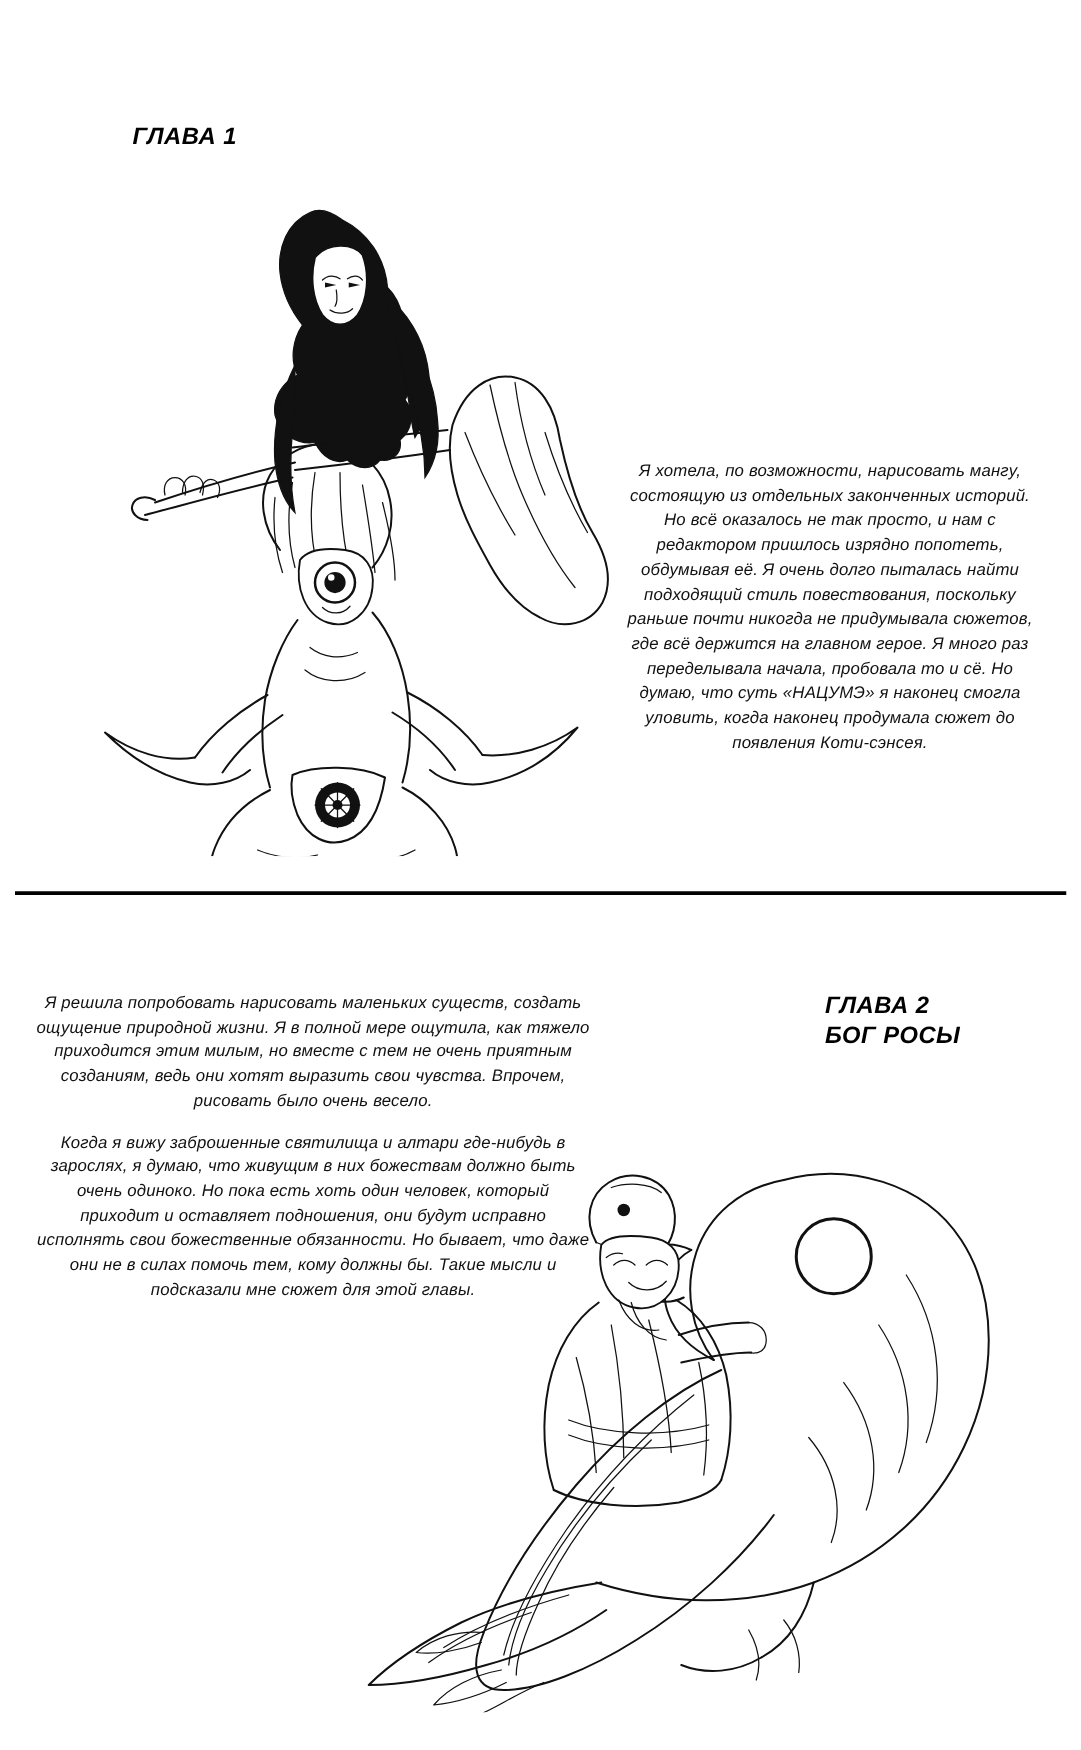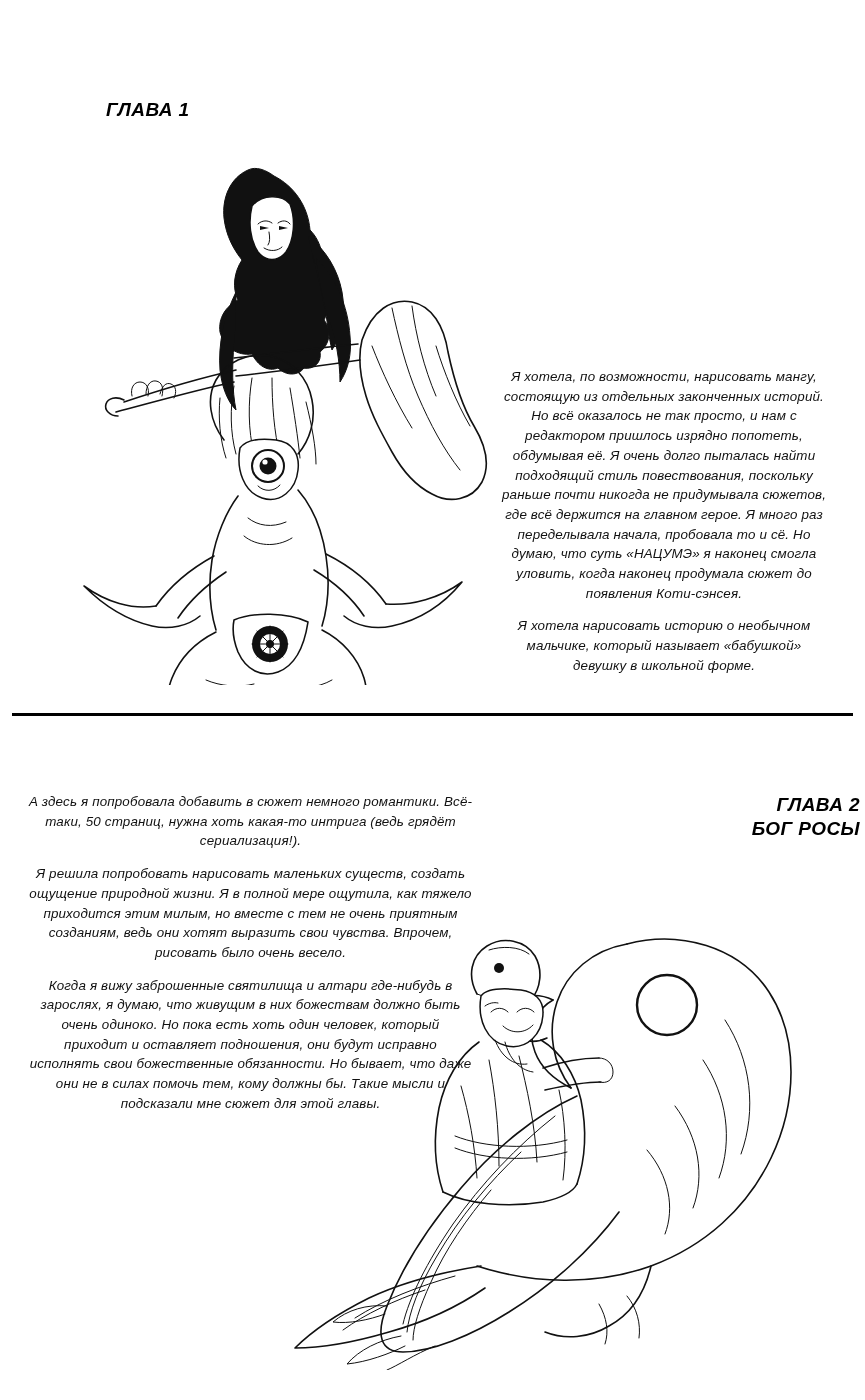--- a/index.html
+++ b/index.html
@@ -67,21 +67,20 @@
     height: 3px;
     background: #000;
   }
 
   
   #chapter2-title {
     position: absolute;
     left: 660px;
     top: 793px;
     width: 200px;
-    text-align: right;
   }
   #chapter2-text {
     position: absolute;
     left: 28px;
     top: 792px;
     width: 445px;
   }
 
   
   .art {
@@ -202,27 +201,25 @@
         <path class="ink" d="M40 584 C70 566 110 558 150 560 C190 562 230 572 268 578 C306 584 344 586 380 580 C410 576 434 566 452 552"></path>
         <path class="ink-thin" d="M60 592 C96 580 136 574 176 576"></path>
         <path class="ink-thin" d="M300 592 C340 590 382 582 414 568"></path>
         <path class="ink-thin" d="M86 612 C120 600 158 594 196 596 C238 598 278 606 316 610"></path>
       </g>
     </svg>
   </div>
 
   <div class="body-text" id="chapter1-text">
     <p>Я хотела, по возможности, нарисовать мангу, состоящую из отдельных законченных историй. Но всё оказалось не так просто, и нам с редактором пришлось изрядно попотеть, обдумывая её. Я очень долго пыталась найти подходящий стиль повествования, поскольку раньше почти никогда не придумывала сюжетов, где всё держится на главном герое. Я много раз переделывала начала, пробовала то и сё. Но думаю, что суть «НАЦУМЭ» я наконец смогла уловить, когда наконец продумала сюжет до появления Коти-сэнсея.</p>
-    <p>Я хотела нарисовать историю о необычном мальчике, который называет «бабушкой» девушку в школьной форме.</p>
   </div>
 
   <div id="section-divider"></div>
 
   <div class="body-text" id="chapter2-text">
-    <p>А здесь я попробовала добавить в сюжет немного романтики. Всё-таки, 50 страниц, нужна хоть какая-то интрига (ведь грядёт сериализация!).</p>
     <p>Я решила попробовать нарисовать маленьких существ, создать ощущение природной жизни. Я в полной мере ощутила, как тяжело приходится этим милым, но вместе с тем не очень приятным созданиям, ведь они хотят выразить свои чувства. Впрочем, рисовать было очень весело.</p>
     <p>Когда я вижу заброшенные святилища и алтари где-нибудь в зарослях, я думаю, что живущим в них божествам должно быть очень одиноко. Но пока есть хоть один человек, который приходит и оставляет подношения, они будут исправно исполнять свои божественные обязанности. Но бывает, что даже они не в силах помочь тем, кому должны бы. Такие мысли и подсказали мне сюжет для этой главы.</p>
   </div>
 
   <div class="chapter-head" id="chapter2-title">
     <span>ГЛАВА 2</span>
     <span class="line2">БОГ РОСЫ</span>
   </div>
 
   <div class="art" id="art-bottom">

